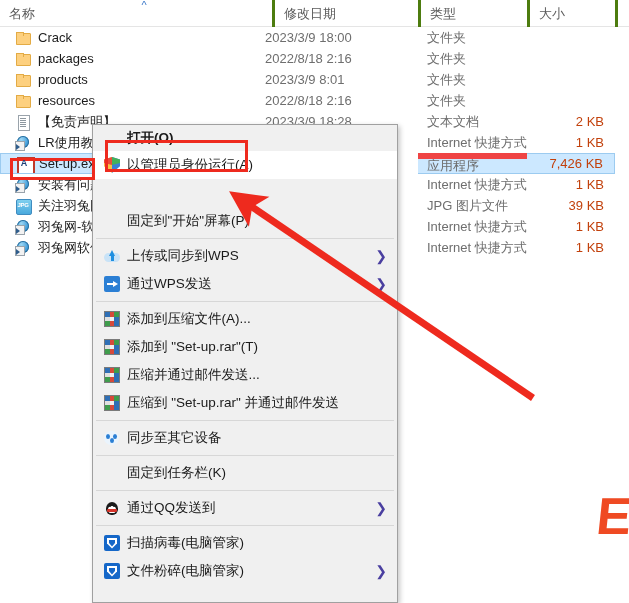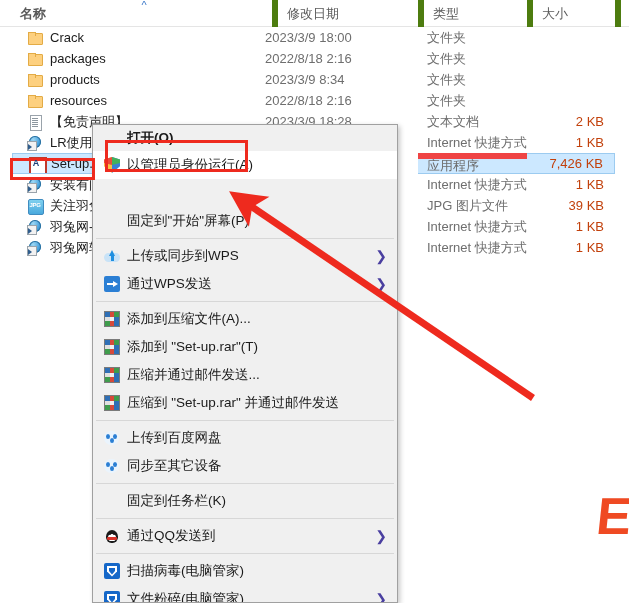--- a/index.html
+++ b/index.html
@@ -32,21 +32,21 @@
     background: #ffffff;
     border-bottom: 1px solid #e5e5e5;
   }
   .col-header .ch {
     position: absolute;
     top: 0; height: 27px;
     display: flex; align-items: center;
     font-size: 13px;
     color: #5a5a5a;
     padding-left: 9px;
-    border-left: 6px solid #4d7c0f;
+    border-left: 3px solid #4d7c0f;
     white-space: nowrap;
   }
   .col-header .ch.first { border-left: none; }
   .sort-caret {
     position: absolute;
     left: 137px; top: 1px;
     width: 14px; height: 9px;
     color: #3b78c8;
     font-size: 11px;
     line-height: 9px;
@@ -72,21 +72,21 @@
 
   .cell {
     position: absolute;
     top: 0; height: 21px;
     display: flex; align-items: center;
     font-size: 13px;
     color: #4b4b4b;
     white-space: nowrap;
     overflow: hidden;
   }
-  .cell-name { left: 12px;   width: 272px; padding-left: 15px; color: #1b1b1b; }
+  .cell-name { left: 0;   width: 272px; padding-left: 15px; color: #1b1b1b; }
   .cell-date { left: 256px; width: 146px; padding-left: 9px; color: #6e6e6e; }
   .cell-type { left: 418px; width: 109px; padding-left: 9px; color: #6e6e6e; }
   .cell-size { left: 527px; width: 88px;  padding-right: 11px; color: #c2410c;
                justify-content: flex-end; }
 
   .fname { margin-left: 7px; }
 
   
   .ico { position: relative; width: 16px; height: 16px; flex: 0 0 16px; }
 
@@ -336,21 +336,21 @@
   }
 </style>
 </head>
 <body>
 
 <div id="root">
 
   <div class="explorer">
 
     <div class="col-header">
-      <div class="ch first" style="left:11px;width:272px;font-weight:bold;">
+      <div class="ch first" style="left:0;width:272px;">
         <span>名称</span>
       </div>
       <div class="sort-caret">^</div>
       <div class="ch" style="left:272px;width:146px;">
         <span>修改日期</span>
       </div>
       <div class="ch" style="left:527px;width:88px;">
         <span>大小</span>
       </div>
       <div class="ch" style="left:418px;width:109px;">
@@ -379,21 +379,21 @@
         <div class="cell cell-date">2022/8/18 2:16</div>
         <div class="cell cell-type">文件夹</div>
         <div class="cell cell-size"></div>
       </div>
 
       <div class="row">
         <div class="cell cell-name">
           <span class="ico ico-folder"></span>
           <span class="fname">products</span>
         </div>
-        <div class="cell cell-date">2023/3/9 8:34</div>
+        <div class="cell cell-date">2023/3/9 8:01</div>
         <div class="cell cell-type">文件夹</div>
         <div class="cell cell-size"></div>
       </div>
 
       <div class="row">
         <div class="cell cell-name">
           <span class="ico ico-folder"></span>
           <span class="fname">resources</span>
         </div>
         <div class="cell cell-date">2022/8/18 2:16</div>
@@ -594,26 +594,20 @@
             <i></i>
             <i></i>
             <i></i>
           </span>
         </span>
       <span class="mi-label">压缩到 "Set-up.rar" 并通过邮件发送</span>
     </div>
 
     <div class="sep"></div>
 
-    <div class="mi">
-      <span class="mi-ico">
-          <span class="baidu"></span>
-        </span>
-      <span class="mi-label">上传到百度网盘</span>
-    </div>
 
     <div class="mi">
       <span class="mi-ico">
           <span class="baidu"></span>
         </span>
       <span class="mi-label">同步至其它设备</span>
     </div>
 
     <div class="sep"></div>
 

